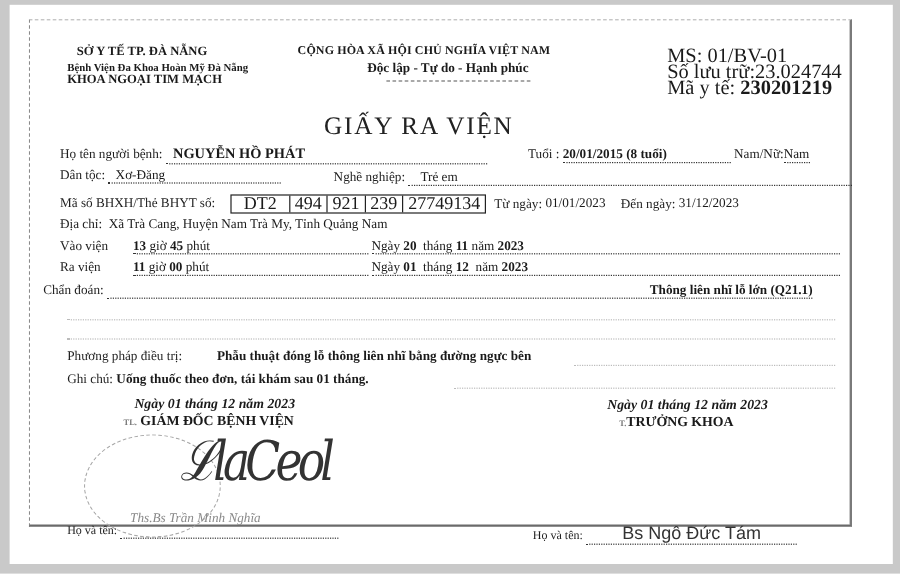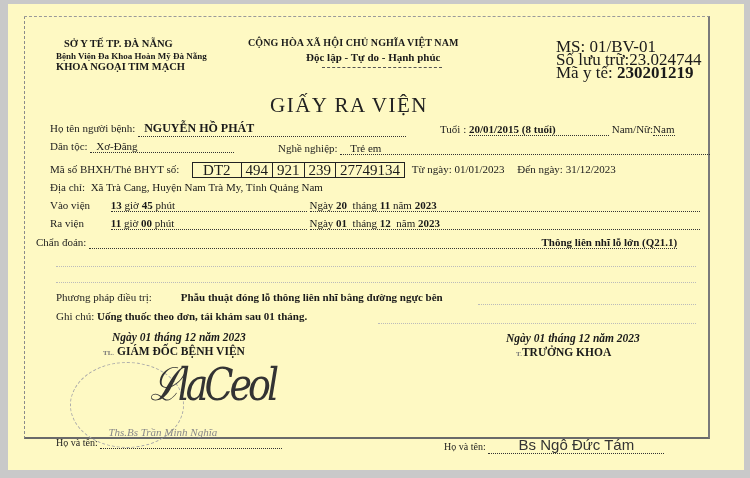--- a/index.html
+++ b/index.html
@@ -5,21 +5,21 @@
   html, body { margin: 0; padding: 0; }
   body {
     width: 750px; height: 478px; overflow: hidden;
     background: #c9c9c9;
     font-family: "Liberation Serif", "DejaVu Serif", serif;
     color: #1a1a1a;
     position: relative;
   }
   .page {
     position: absolute; left: 8px; top: 4px; width: 736px; height: 466px;
-    background: #fef9c3;
+    background: #ffffff;
   }
   .frame {
     position: absolute; left: 16px; top: 12px; width: 683px; height: 420px;
     border-left: 1px dashed #8a8a8a;
     border-top: 1px dashed #9a9a9a;
     border-right: 2px solid #7a7a7a;
     border-bottom: 2px solid #6a6a6a;
   }
   .abs { position: absolute; white-space: nowrap; }
   .org1 { left: 56px; top: 34px; font-size: 10.5px; font-weight: bold; }

